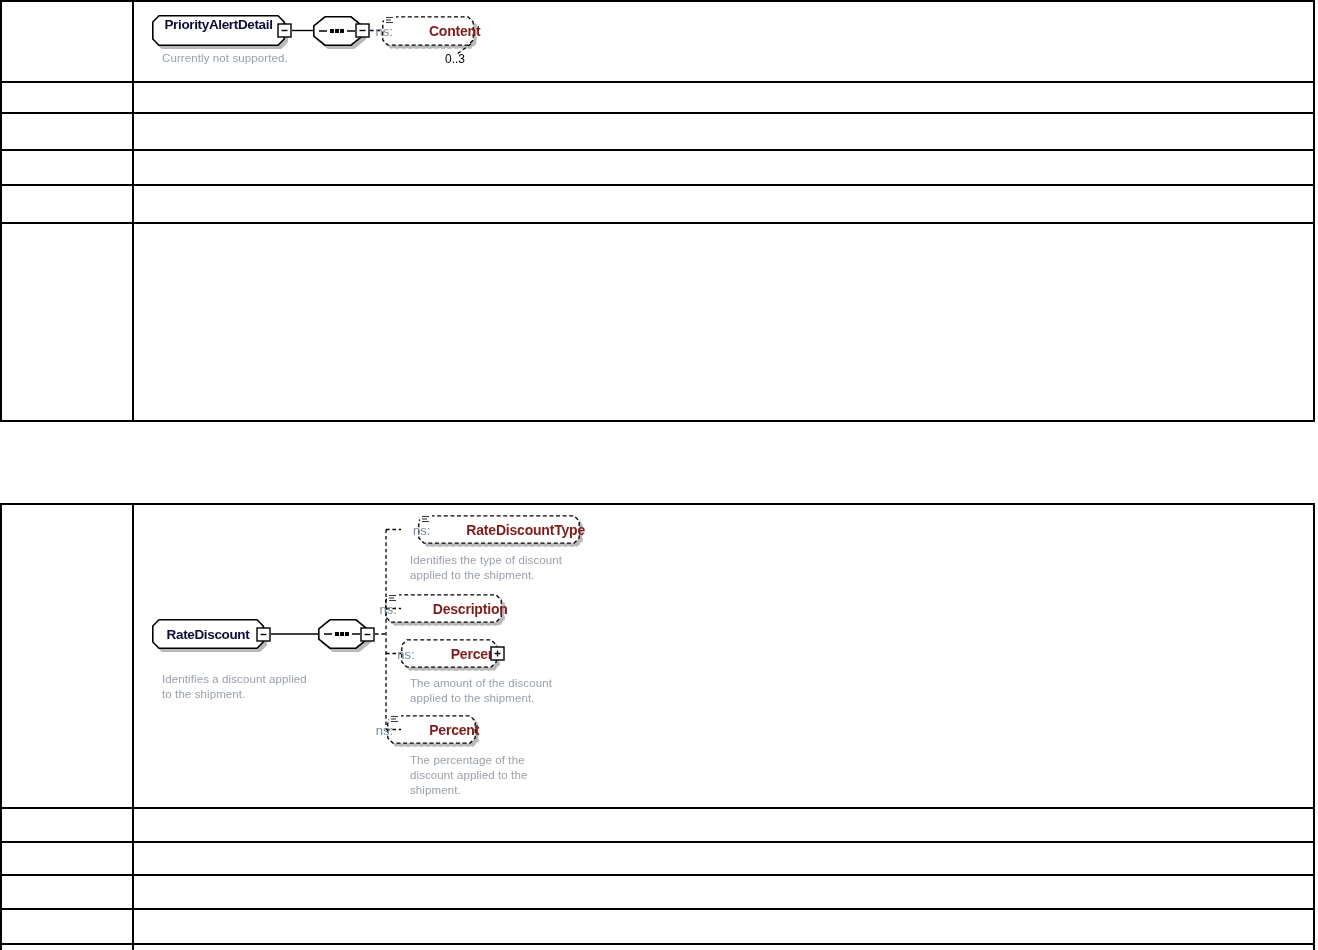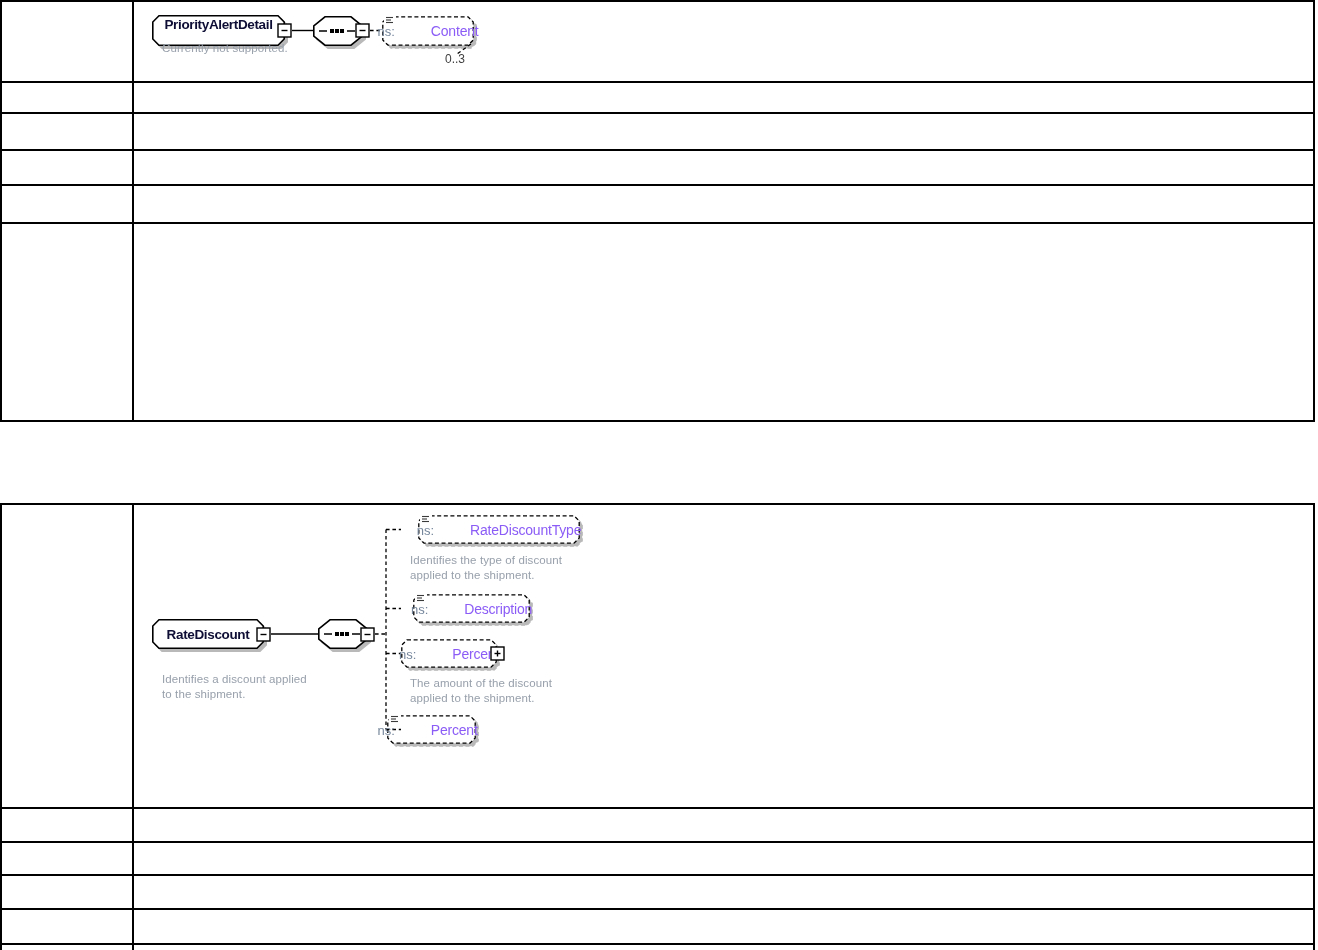--- a/index.html
+++ b/index.html
@@ -22,28 +22,28 @@
   .cell-label{width:130px;border-right:2px solid #000;flex:none;}
   .cell-content{flex:1;position:relative;}
   
   .node{position:absolute;display:flex;align-items:center;justify-content:center;}
   .node .shape{position:absolute;left:0;top:0;filter:drop-shadow(3.5px 3.5px 0 #b9b9b9);}
   .node .shape polygon{fill:#fff;stroke:#000;stroke-width:1.6;}
   .node .shape polygon.dashed{stroke-width:1.3;stroke-dasharray:4 2.6;}
   .lbl{position:relative;z-index:2;white-space:nowrap;}
   .elem-lbl{font-weight:bold;font-size:13.5px;letter-spacing:-0.35px;color:#0d0d35;}
   .ns{font-weight:normal;font-size:13px;color:#76879c;}
-  .nm{font-weight:normal;font-size:14px;letter-spacing:-0.2px;color:#8b5cf6;margin-left:36px;}
+  .nm{font-weight:bold;font-size:14px;letter-spacing:-0.2px;color:#7f1d1d;margin-left:36px;}
   .ctrl{position:absolute;width:15px;height:15px;z-index:3;cursor:pointer;}
   .icon-textlines{position:absolute;left:2px;top:-5px;z-index:4;}
   .ann{
     position:absolute;font-size:11.5px;line-height:1.32;
     color:#98a0ab;white-space:pre-line;letter-spacing:0.1px;
   }
-  .card{position:absolute;font-size:12px;color:#404040;}
+  .card{position:absolute;font-size:12px;color:#000000;}
   .connector-layer{position:absolute;left:0;top:0;z-index:1;pointer-events:none;}
   .cline{stroke:#000;stroke-width:1.4;fill:none;}
   .cdash{stroke:#000;stroke-width:1.3;fill:none;stroke-dasharray:3.6 2.8;}
 </style>
 </head>
 <body>
 
 <div class="page">
 
   <div class="xtable" style="top:0;height:422px">
@@ -153,21 +153,21 @@
       <svg width="12" height="10">
         <rect x="0" y="0" width="12" height="10" fill="#fff"></rect>
         <line x1="2" y1="2.5" x2="9" y2="2.5" stroke="#3a3a3a" stroke-width="1.1"></line>
         <line x1="2" y1="5" x2="7" y2="5" stroke="#3a3a3a" stroke-width="1.1"></line>
         <line x1="2" y1="7.5" x2="9" y2="7.5" stroke="#3a3a3a" stroke-width="1.1"></line>
       </svg>
     </span>
     <span class="lbl"><span class="ns">ns:</span><span class="nm">Content</span></span>
   </div>
   <div class="card" style="left:440px;top:52px;width:30px;text-align:center">0..3</div>
-  <div class="ann" style="left:162px;top:41px">Currently not supported.</div>
+  <div class="ann" style="left:162px;top:51px">Currently not supported.</div>
 
   <div class="node" style="left:152px;top:619px;width:112px;height:30px">
     <svg class="shape" width="112" height="30" viewBox="0 0 112 30">
       <polygon points="7,0.8 105,0.8 111.2,7 111.2,23 105,29.2 7,29.2 0.8,23 0.8,7"></polygon>
     </svg>
     <span class="lbl elem-lbl">RateDiscount</span>
   </div>
   <div class="ctrl" style="left:256px;top:626.5px">
     <svg width="15" height="15">
       <rect x="1" y="1" width="13" height="13" fill="#fff" stroke="#000" stroke-width="1.4"></rect>
@@ -203,21 +203,21 @@
         <line x1="2" y1="2.5" x2="9" y2="2.5" stroke="#3a3a3a" stroke-width="1.1"></line>
         <line x1="2" y1="5" x2="7" y2="5" stroke="#3a3a3a" stroke-width="1.1"></line>
         <line x1="2" y1="7.5" x2="9" y2="7.5" stroke="#3a3a3a" stroke-width="1.1"></line>
       </svg>
     </span>
     <span class="lbl"><span class="ns">ns:</span><span class="nm">RateDiscountType</span></span>
   </div>
   <div class="ann" style="left:410px;top:553px">Identifies the type of discount
 applied to the shipment.</div>
 
-  <div class="node" style="left:413px;top:594px;width:117px;height:29px">
+  <div class="node" style="left:385px;top:594px;width:117px;height:29px">
     <svg class="shape" width="117" height="29" viewBox="0 0 117 29">
       <polygon class="dashed" points="6,0.8 111,0.8 116.2,6 116.2,23 111,28.2 6,28.2 0.8,23 0.8,6"></polygon>
     </svg>
     <span class="icon-textlines">
       <svg width="12" height="10">
         <rect x="0" y="0" width="12" height="10" fill="#fff"></rect>
         <line x1="2" y1="2.5" x2="9" y2="2.5" stroke="#3a3a3a" stroke-width="1.1"></line>
         <line x1="2" y1="5" x2="7" y2="5" stroke="#3a3a3a" stroke-width="1.1"></line>
         <line x1="2" y1="7.5" x2="9" y2="7.5" stroke="#3a3a3a" stroke-width="1.1"></line>
       </svg>
@@ -248,14 +248,17 @@
     <span class="icon-textlines">
       <svg width="12" height="10">
         <rect x="0" y="0" width="12" height="10" fill="#fff"></rect>
         <line x1="2" y1="2.5" x2="9" y2="2.5" stroke="#3a3a3a" stroke-width="1.1"></line>
         <line x1="2" y1="5" x2="7" y2="5" stroke="#3a3a3a" stroke-width="1.1"></line>
         <line x1="2" y1="7.5" x2="9" y2="7.5" stroke="#3a3a3a" stroke-width="1.1"></line>
       </svg>
     </span>
     <span class="lbl"><span class="ns">ns:</span><span class="nm">Percent</span></span>
   </div>
+  <div class="ann" style="left:410px;top:753px">The percentage of the
+discount applied to the
+shipment.</div>
 
 </div>
 
 </body></html>

